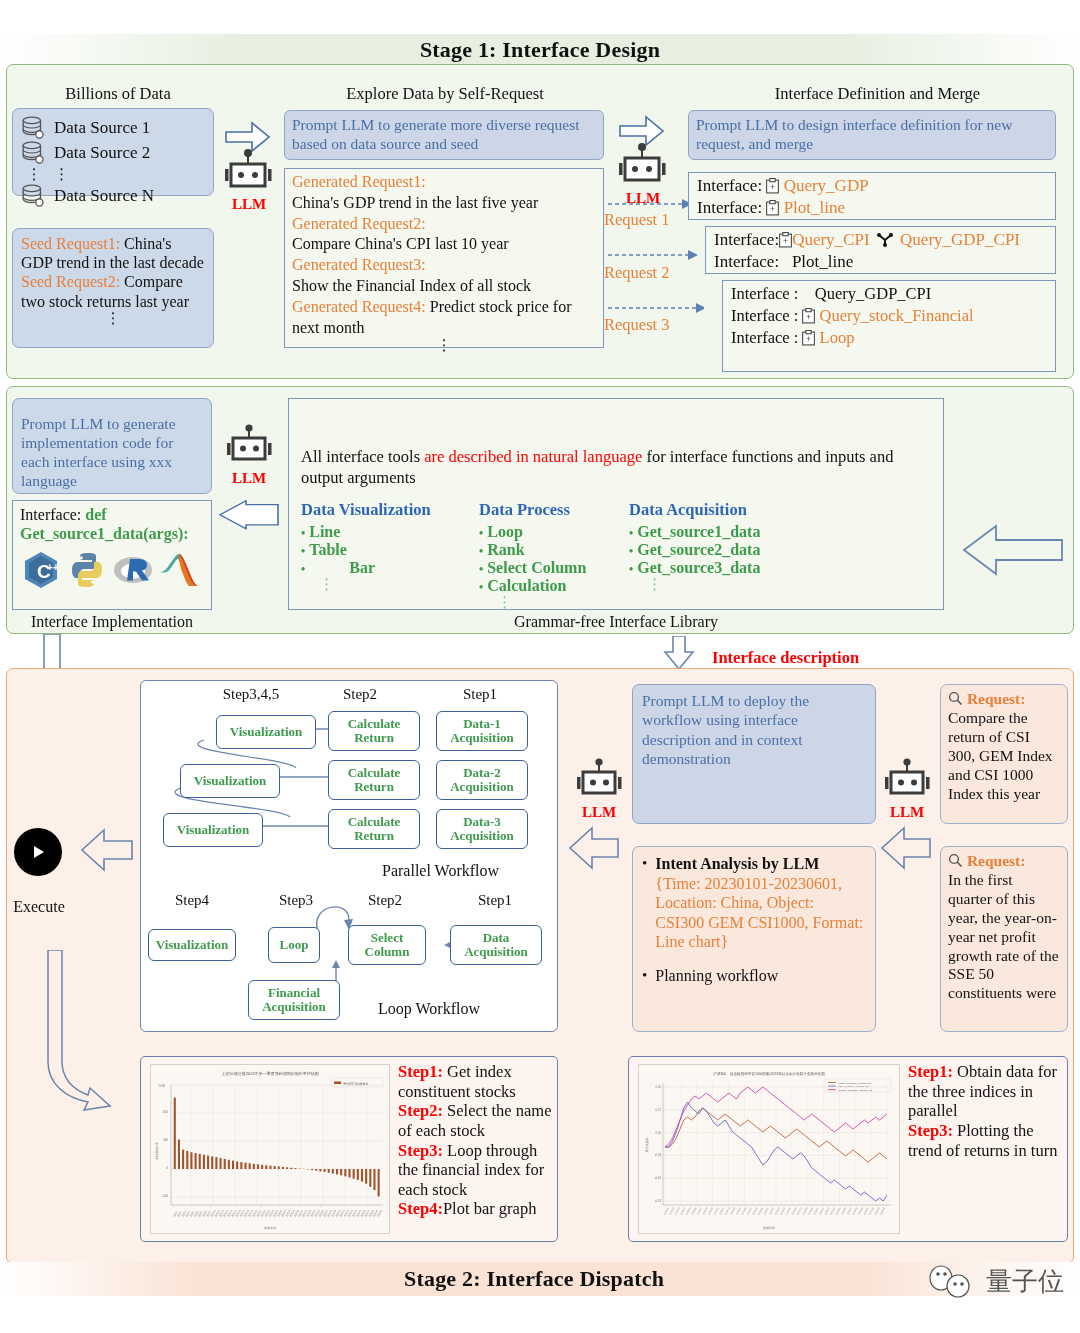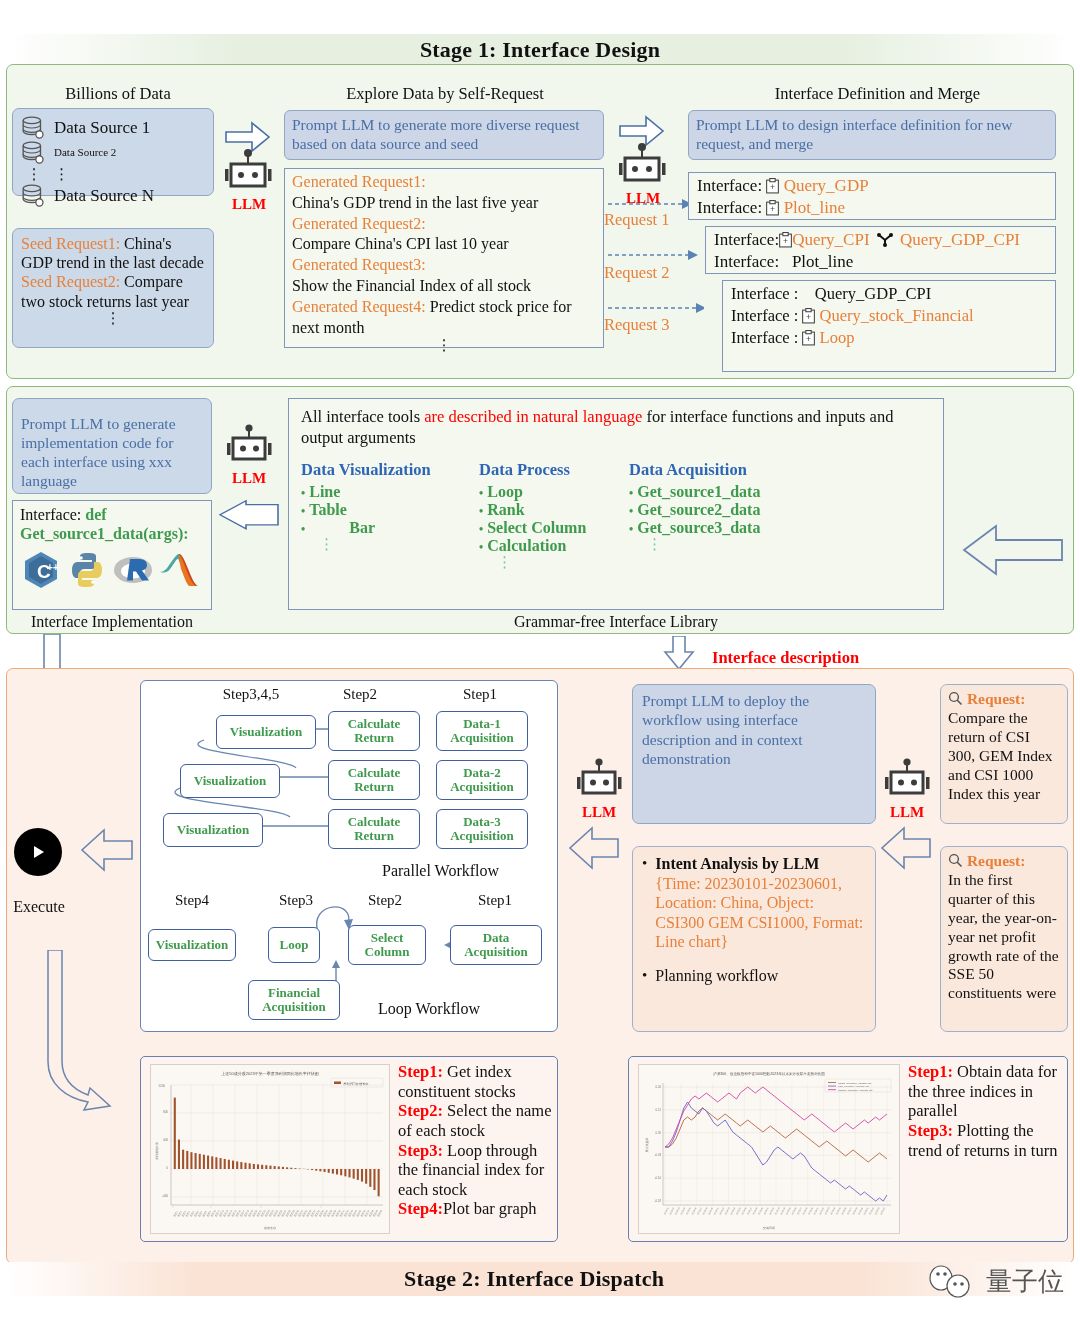--- a/index.html
+++ b/index.html
@@ -132,21 +132,21 @@
     <span style="font-size:17px;">Data Source 1</span>
   </div>
   <div style="display:flex;align-items:center;gap:7px;height:25px;">
     <svg class="db-icon" viewBox="0 0 24 24">
       <ellipse cx="10" cy="5" rx="8" ry="3" fill="none" stroke="#555" stroke-width="1.2"></ellipse>
       <path d="M2 5v10c0 1.6 3.6 3 8 3s8-1.4 8-3V5" fill="none" stroke="#555" stroke-width="1.2"></path>
       <path d="M2 9c0 1.6 3.6 3 8 3s8-1.4 8-3" fill="none" stroke="#555" stroke-width="1.1"></path>
       <path d="M2 13c0 1.6 3.6 3 8 3s8-1.4 8-3" fill="none" stroke="#555" stroke-width="1.1"></path>
       <circle cx="17" cy="18" r="3.3" fill="#fff" stroke="#555" stroke-width="1.2"></circle>
     </svg>
-    <span style="font-size:11px;">Data Source 2</span>
+    <span style="font-size:17px;">Data Source 2</span>
   </div>
   <div style="display:flex;align-items:center;gap:7px;height:18px;">
     <span style="width:26px;text-align:center;font-size:15px;line-height:.8;">⋮</span>
     <span style="font-size:15px;line-height:.8;">⋮</span>
   </div>
   <div style="display:flex;align-items:center;gap:7px;height:25px;">
     <svg class="db-icon" viewBox="0 0 24 24">
       <ellipse cx="10" cy="5" rx="8" ry="3" fill="none" stroke="#555" stroke-width="1.2"></ellipse>
       <path d="M2 5v10c0 1.6 3.6 3 8 3s8-1.4 8-3V5" fill="none" stroke="#555" stroke-width="1.2"></path>
       <path d="M2 9c0 1.6 3.6 3 8 3s8-1.4 8-3" fill="none" stroke="#555" stroke-width="1.1"></path>
@@ -328,21 +328,21 @@
     <svg width="42" height="42" viewBox="0 0 42 42">
       <path d="M2 23 C8 23 10 17 14 12 C17 8 19 5 21 5 C23 5 25 9 27 14 L24 16 C22 12 21 10 20 10 C18 10 16 15 12 20 C9 24 6 24 2 23 z" fill="#4aa8a0"></path>
       <path d="M21 5 C24 5 27 12 31 22 C34 30 37 36 40 37 L33 37 C30 34 28 28 25 21 C23 16 22 12 21 12 z" fill="#cf4520"></path>
       <path d="M21 6 C23 7 25 12 28 20 C31 28 34 35 38 37 L31 37 C28 34 26 27 23 20 C22 15 21 11 21 6 z" fill="#e8761e"></path>
     </svg>
   </div>
 </div>
 <div class="abs" style="left:12px;top:613px;width:200px;text-align:center;font-size:16px;">Interface Implementation</div>
 
 <div class="abs" style="left:288px;top:398px;width:656px;height:212px;border:1.2px solid #7f96b8;background:#f4f8ee;padding:8px 12px;">
-  <div style="font-size:16.5px;line-height:1.25;">
+  <div style="font-size:16.5px;line-height:1.25;margin-top:40px;">
     <span>All interface tools </span><span class="red">are described in natural language</span><span> for interface functions and inputs and output arguments</span>
   </div>
   <div style="display:flex;gap:0px;margin-top:12px;">
     <div style="width:178px;">
       <div class="blue-h" style="font-size:16.5px;">Data Visualization</div>
       <div style="margin-top:3px;"><span class="green-b" style="font-size:12px;">•</span> <span class="green-b" style="font-size:16px;">Line</span></div>
       <div><span class="green-b" style="font-size:12px;">•</span> <span class="green-b" style="font-size:16px;">Table</span></div>
       <div><span class="green-b" style="font-size:12px;">•</span> <span class="green-b" style="font-size:16px;margin-left:40px;">Bar</span></div>
       <div style="color:#7ec28a;font-size:15px;padding-left:18px;line-height:1;">⋮</div>
     </div>

